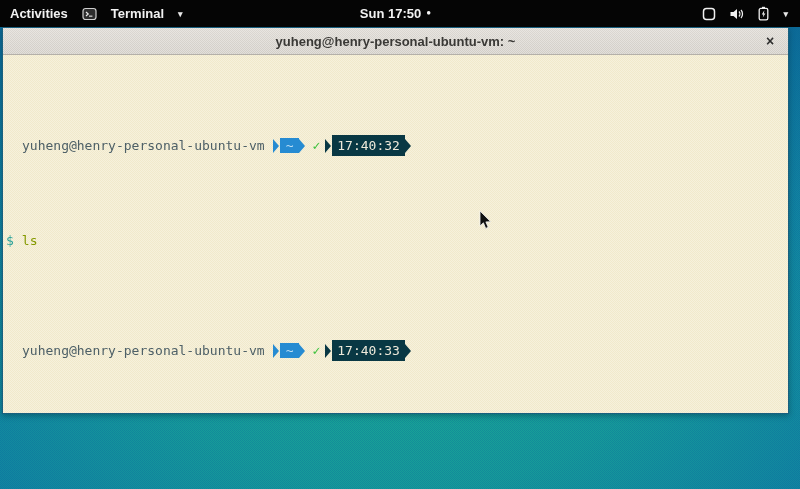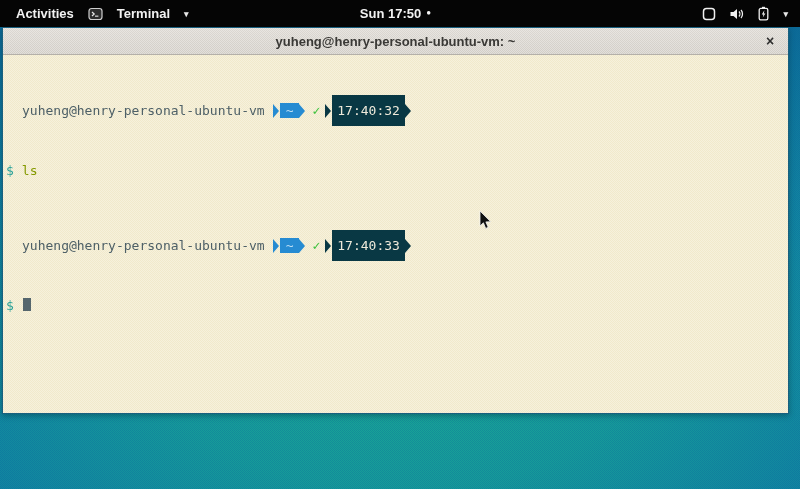--- a/index.html
+++ b/index.html
@@ -17,21 +17,21 @@
     background-image: conic-gradient(from 90deg, rgba(10,90,160,.28) 25%, transparent 0 50%, rgba(10,90,160,.28) 0 75%, transparent 0);
     background-size: 2px 2px;
   }
 
   
   .top-bar {
     position:absolute; left:0; top:0; width:800px; height:27px;
     background:#050505; color:#f2f2f2; display:flex; align-items:center;
     font-size:13px; font-weight:700; z-index:30;
   }
-  .tb-left { display:flex; align-items:center; gap:14px; padding-left:16px; }
+  .tb-left { display:flex; align-items:center; gap:14px; padding-left:10px; }
   .tb-app { display:flex; align-items:center; gap:14px; }
   .tb-center { position:absolute; left:0; right:9px; top:0; height:27px;
     display:flex; align-items:center; justify-content:center; gap:5px; pointer-events:none; }
   .tb-center > * { pointer-events:auto; }
   .notif-dot { font-size:8px; line-height:1; position:relative; top:-1px; }
   .tb-right { position:absolute; right:0; top:0; height:27px; display:flex; align-items:center; gap:13px; padding-right:12px; }
   .caret { font-size:9px; position:relative; top:0px; color:#e8e8e8; }
   .tb-icon { display:inline-flex; align-items:center; }
 
   
@@ -64,34 +64,34 @@
     background:#f6f1dd; padding:3px 2px 0 3px;
     font-family:"DejaVu Sans Mono","Liberation Mono",monospace;
     font-size:13px; line-height:15px; color:#50626a;
     white-space:pre; overflow:hidden;
   }
   .term::before {
     content:""; position:absolute; inset:0;
     background-image: conic-gradient(from 90deg, rgba(225,205,140,.22) 25%, transparent 0 50%, rgba(225,205,140,.22) 0 75%, transparent 0);
     background-size:2px 2px; pointer-events:none;
   }
-  .tline { position:relative; height:15px; display:flex; align-items:flex-start; }
+  .tline { position:relative; height:15px; display:flex; align-items:flex-start;margin-top:35px; }
   .user-txt { color:#4e6067; }
   .dollar { color:#2aa198; }
   .cmd { color:#859900; }
   .dirs { color:#2b9fae; }
 
   
   .pl { display:inline-flex; align-items:center; height:15px; }
   .tri { width:0; height:0; border-top:7.5px solid transparent; border-bottom:7.5px solid transparent; }
   .tri-blue { border-left:6px solid #268bd2; }
   .tri-dark { border-left:6px solid #093844; }
   .gap { width:1px; height:15px; }
   .seg-blue { background:#268bd2; color:#b9ddf4; padding:0 6px; height:15px; display:flex; align-items:center; }
-  .seg-dark { background:#093844; color:#eee9da; padding:0 5px; height:31px; display:flex; align-items:center; }
+  .seg-dark { background:#093844; color:#eee9da; padding:0 5px; height:21px; display:flex; align-items:center; }
   .check { color:#3cc13c; font-weight:700; margin:0 5px 0 7px; }
   .sp-one { width:8px; display:inline-block; }
 
   .block-cursor { display:inline-block; width:8px; height:13px; background:#55666d; margin-left:1px; position:relative; top:0px; }
 
   
   .pointer { position:absolute; left:479px; top:211px; z-index:40; pointer-events:none; }
 </style>
 </head>
 <body>

